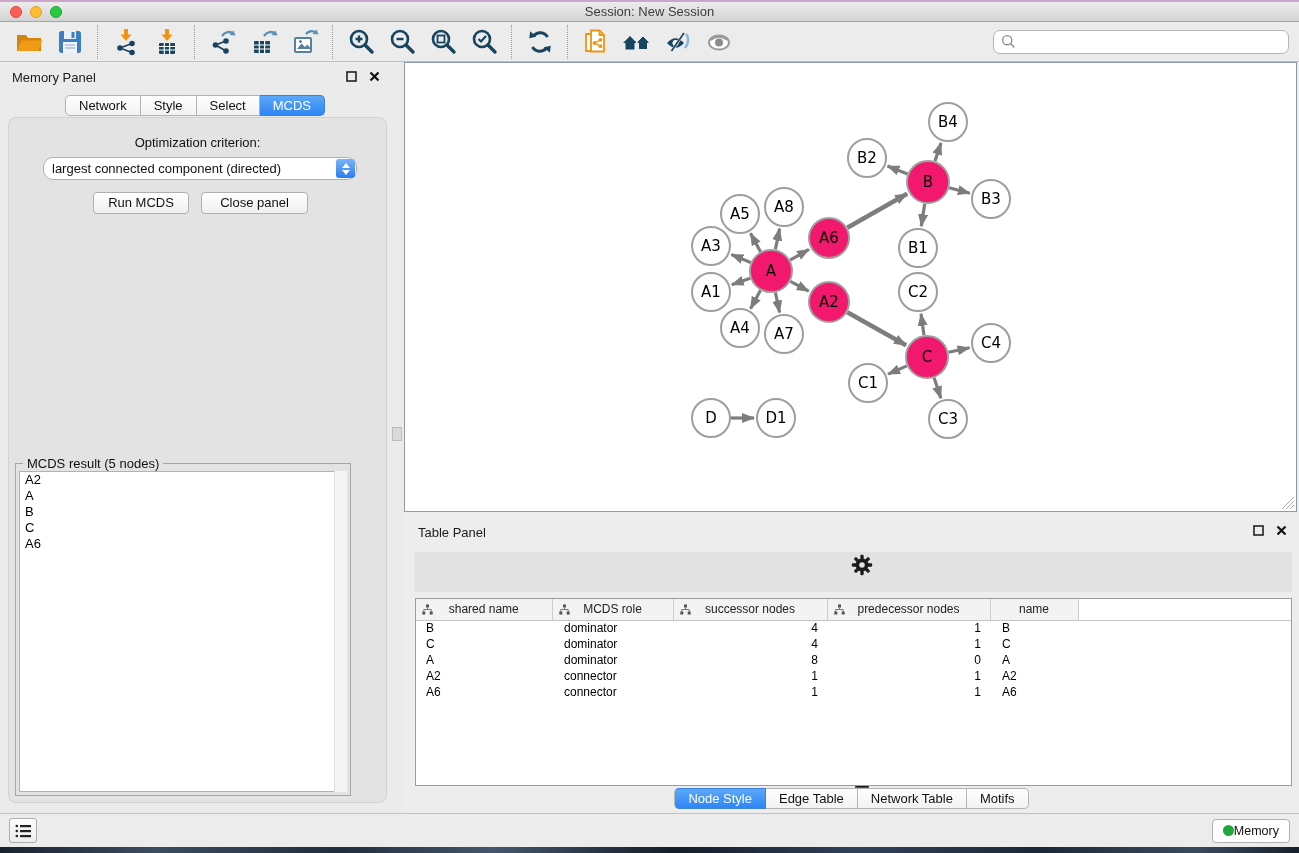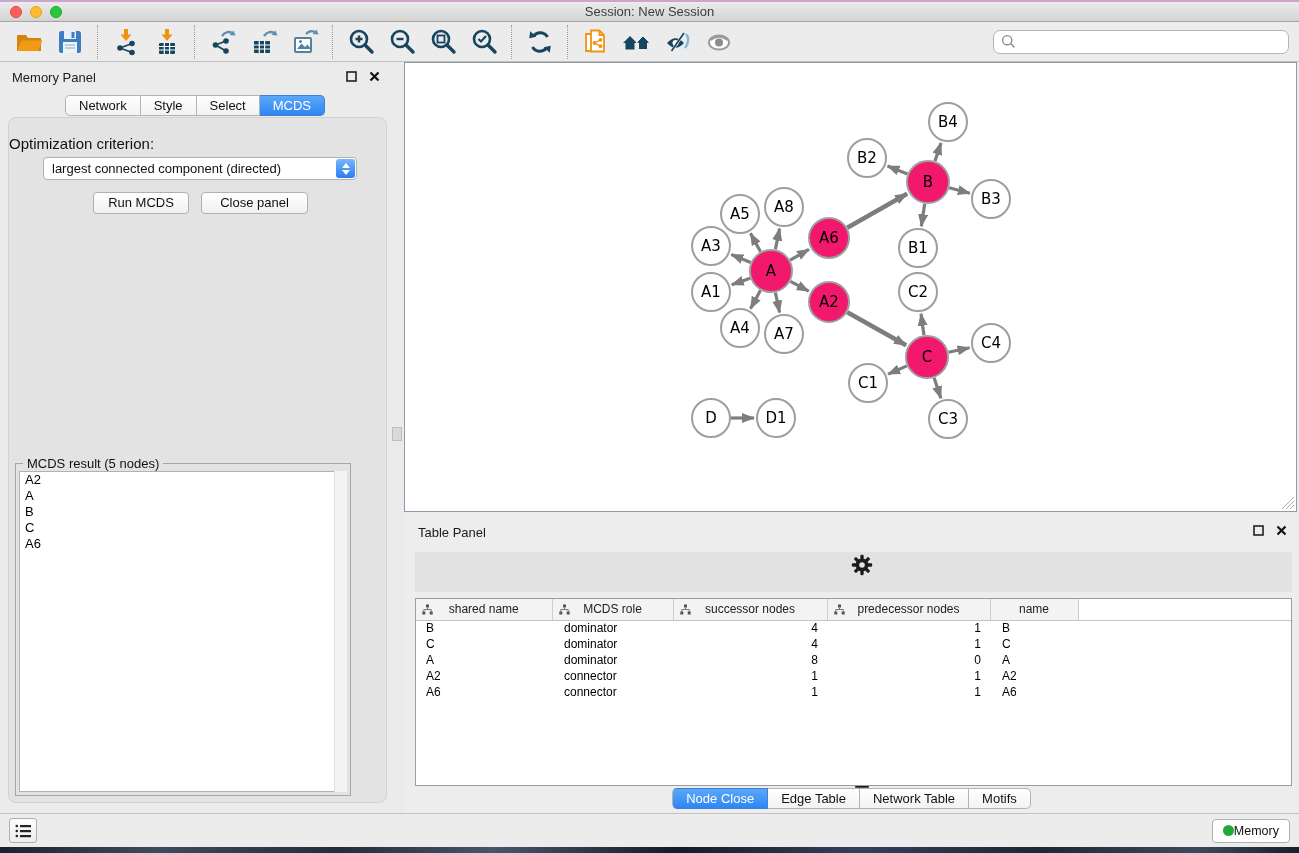--- a/index.html
+++ b/index.html
@@ -32,23 +32,23 @@
   .cp-header { position:absolute; left:12px; top:8px; font-size:13px; color:#1c1c1c; }
   .panel-icons { position:absolute; right:10px; top:9px; display:flex; gap:12px; align-items:center; }
   .cp-tabs { position:absolute; left:50%; transform:translateX(-50%); top:33px; display:flex; z-index:3; }
   .seg { height:21px; padding:0 13px; font-size:13px; color:#111; line-height:19px;
     background:linear-gradient(#ffffff,#f2f2f2); border:1px solid #b3b3b3; border-left:none; cursor:default; }
   .seg:first-child { border-left:1px solid #b3b3b3; border-radius:5px 0 0 5px; }
   .seg:last-child { border-radius:0 5px 5px 0; }
   .seg-active { background:linear-gradient(#5ca7f9,#2e86f4); color:#fff; border-color:#3c82d8; }
   .cp-box { position:absolute; left:8px; top:55px; width:379px; height:686px; background:#e3e3e3;
     border:1px solid #d2d2d2; border-radius:8px; }
-  .opt-label { position:absolute; top:17px; width:100%; font-size:15px; color:#111; }
+  .opt-label { position:absolute; top:17px; width:100%; text-align:center; font-size:13px; color:#111; }
   .combo { position:absolute; left:34px; top:39px; width:314px; height:23px; background:#fff;
-    border:1px solid #b0b0b0; border-radius:4px; font-size:13px; color:#111; line-height:21px; padding-left:8px; }
+    border:1px solid #b0b0b0; border-radius:10px; font-size:13px; color:#111; line-height:21px; padding-left:8px; }
   .combo-step { position:absolute; right:1px; top:1px; width:19px; height:19px; border-radius:3px;
     background:linear-gradient(#79b5f9,#2a7df2); display:flex; flex-direction:column; align-items:center; justify-content:center; gap:2px; }
   .tri-up { width:0; height:0; border-left:4px solid transparent; border-right:4px solid transparent; border-bottom:5px solid #fff; }
   .tri-dn { width:0; height:0; border-left:4px solid transparent; border-right:4px solid transparent; border-top:5px solid #fff; }
   .btn { position:absolute; top:74px; height:22px; background:linear-gradient(#ffffff,#f0f0f0);
     border:1px solid #b0b0b0; border-radius:4px; font-size:13px; color:#111; text-align:center; line-height:20px; cursor:default; }
   .btn-run { left:84px; width:96px; }
   .btn-close { left:192px; width:107px; }
   .group-box { position:absolute; left:6px; top:345px; width:336px; height:333px; border:1px solid #a6a6a6; }
   .group-title { position:absolute; top:-8px; left:7px; background:#e3e3e3; padding:0 4px; font-size:13px; color:#111; }
@@ -564,21 +564,21 @@
               <td class="c1">connector</td>
               <td class="c2">1</td>
               <td class="c3">1</td>
               <td class="c4">A6</td>
               <td></td>
             </tr>
           </tbody>
       </table>
     </div>
     <div class="table-tabs">
-        <div class="seg seg-active">Node Close</div>
+        <div class="seg seg-active">Node Style</div>
         <div class="seg">Edge Table</div>
         <div class="seg">Network Table</div>
         <div class="seg">Motifs</div>
       </div>
   </div>
 
   <div class="status-bar">
     <div class="list-btn">
       <svg width="16" height="14" viewBox="0 0 16 14">
         <circle cx="1.8" cy="2" r="1.3" fill="#222"></circle>

